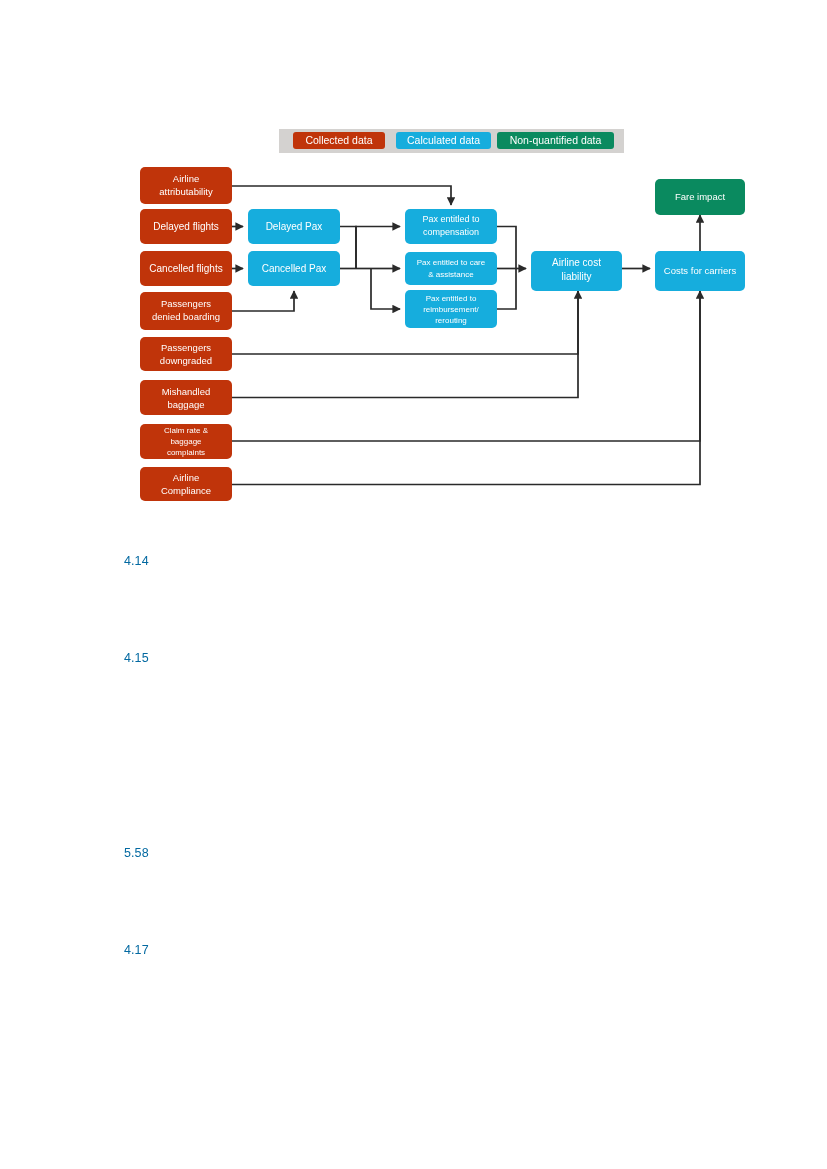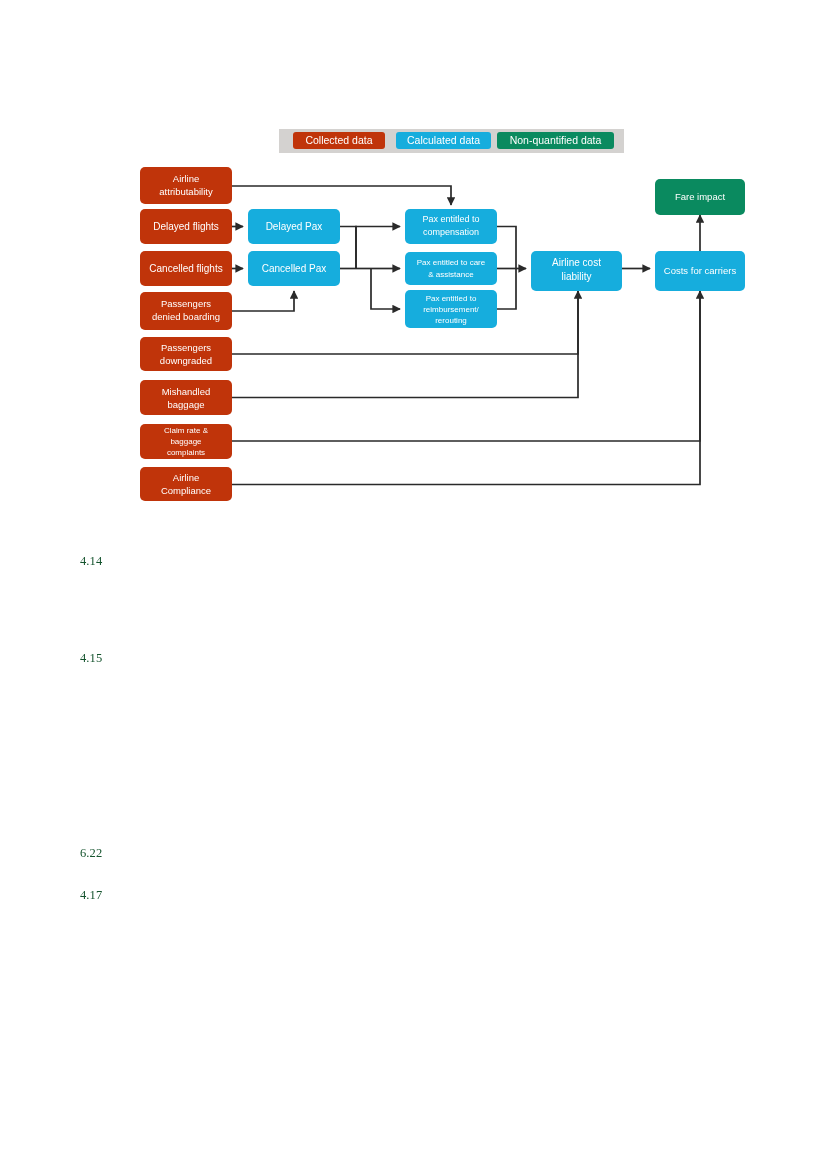--- a/index.html
+++ b/index.html
@@ -42,24 +42,25 @@
     font-family: "Liberation Sans", sans-serif;
     fill: #ffffff;
     text-anchor: middle;
     dominant-baseline: middle;
     font-size: 10.5px;
   }
 
   
   .para-num {
     position: absolute;
-    font-family: Liberation Serif, serif;
+    font-family: Liberation Sans, sans-serif;
     font-size: 12.5px;
-    color: #14532d;
+    color: #0369a1;
     letter-spacing: 0.1px;
+    margin-left: 44px;
   }
 
   
   .logo {
     position: absolute;
     left: 130px;
     top: 1090px;
     font-family: Liberation Mono, monospace;
     font-size: 30px;
     font-weight: 700;
@@ -228,18 +229,18 @@
         <g>
           <rect x="655" y="179" width="90" height="36" rx="5" ry="5" fill="#0A8A5F"></rect>
           <text class="node-label" x="700" y="197" style="font-size:9.5px">Fare impact</text>
         </g>
       </g>
     </svg>
   </div>
 
   <div class="para-num" style="left:80px; top:554px;">4.14</div>
   <div class="para-num" style="left:80px; top:651px;text-align:center;">4.15</div>
-  <div class="para-num" style="left:80px; top:846px;">6.22</div>
-  <div class="para-num" style="left:80px; top:888px;">4.17</div>
+  <div class="para-num" style="left:80px; top:846px;">5.58</div>
+  <div class="para-num" style="left:80px; top:943px;">4.17</div>
 
   <div class="logo">steer</div>
 
 </div>
 
 </body></html>

